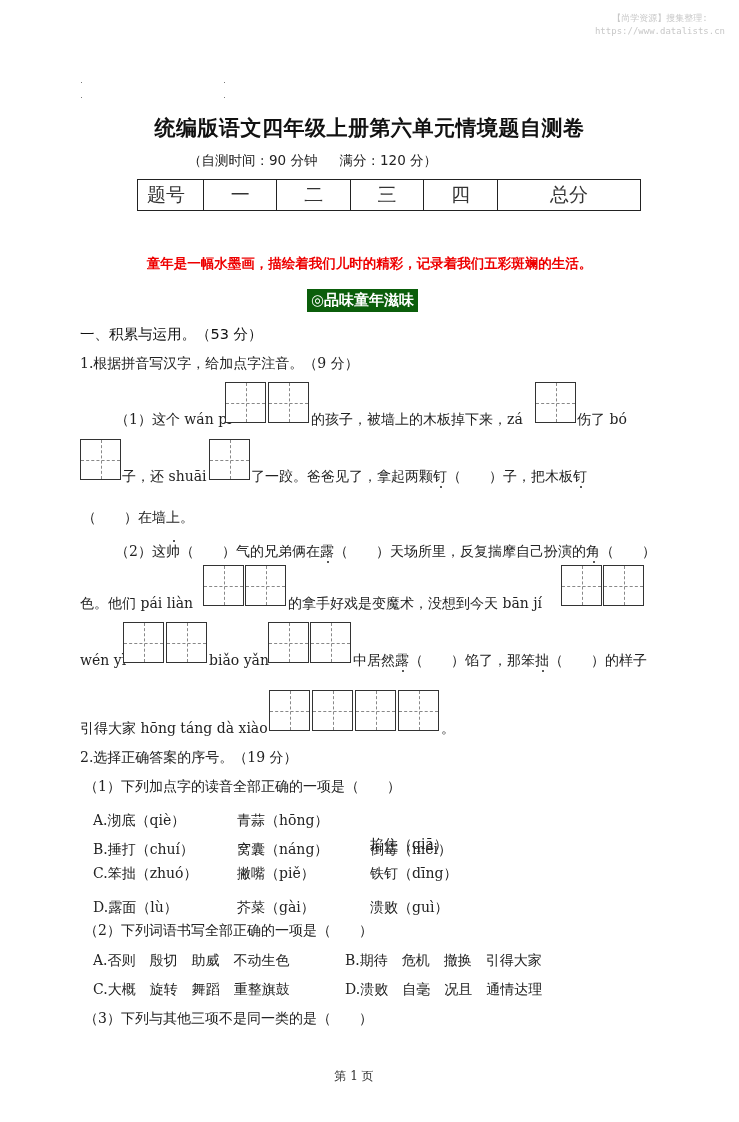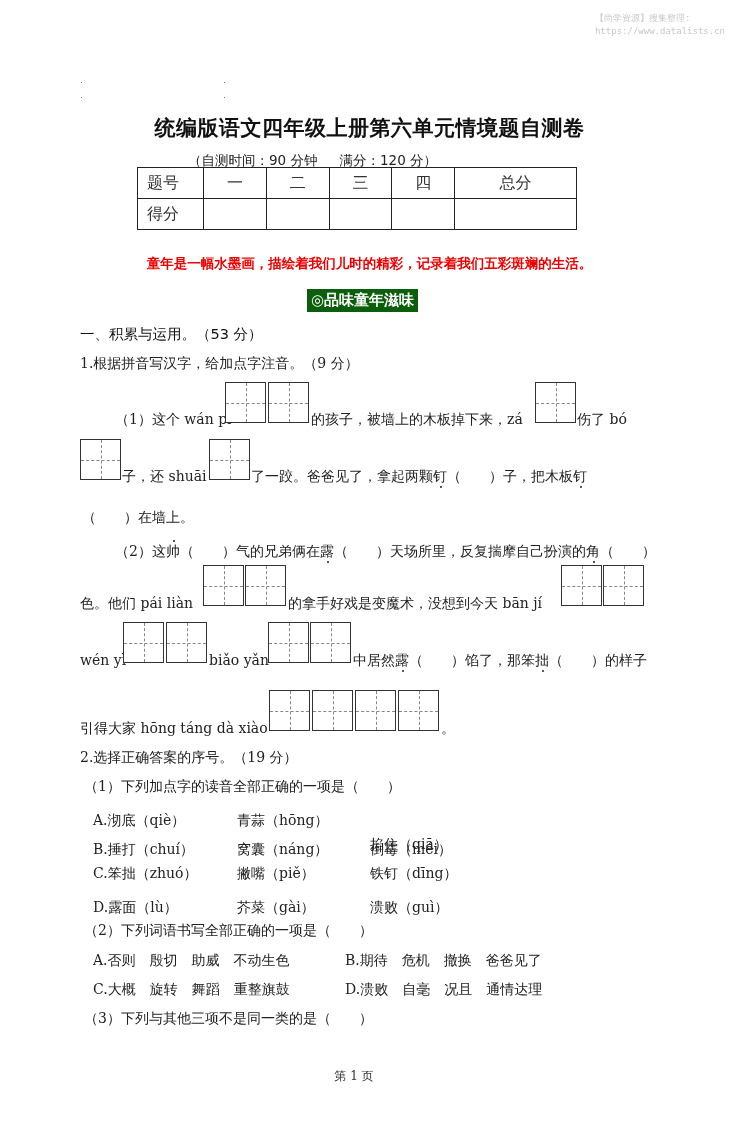--- a/index.html
+++ b/index.html
@@ -1,28 +1,28 @@
 <!DOCTYPE html>
 <html><head>
 <meta charset="utf-8">
 <style>
   html, body { margin: 0; padding: 0; background: #ffffff; }
   body { width: 739px; height: 1122px; position: relative; overflow: hidden;
          font-family: "DejaVu Serif", "Liberation Serif", serif; color: #222; }
   .abs { position: absolute; }
-  .watermark { right: 14px; top: 12px; text-align: left; font-family: "DejaVu Sans Mono", "Liberation Mono", monospace;
+  .watermark { right: 14px; top: 12px; text-align: center; font-family: "DejaVu Sans Mono", "Liberation Mono", monospace;
                font-size: 9px; line-height: 13px; color: #c8c8c8; }
   .dot { width: 1px; height: 1px; background: #777; }
   .title { left: 0; width: 739px; top: 114px; text-align: center; font-family: "DejaVu Sans", "Liberation Sans", sans-serif;
            font-weight: bold; font-size: 21px; color: #111; letter-spacing: 0.5px; }
   .subtitle { left: 0; width: 625px; top: 152px; text-align: center; font-family: "DejaVu Sans", "Liberation Sans", sans-serif;
               font-size: 13.5px; color: #222; }
   .subtitle .gap { display: inline-block; width: 22px; }
-  table.score { position: absolute; left: 137px; top: 167px; border-collapse: collapse; width: 440px;
-                font-family: "DejaVu Sans", "Liberation Sans", sans-serif; font-size: 16px; color: #333; }
+  table.score { position: absolute; left: 137px; top: 179px; border-collapse: collapse; width: 504px;
+                font-family: "DejaVu Sans", "Liberation Sans", sans-serif; font-size: 19px; color: #333; }
   table.score td { border: 1.3px solid #222; height: 30px; text-align: center; padding: 0; }
   table.score td.rowhead { width: 56px; text-align: left; padding-left: 9px; }
   .motto { left: 0; width: 739px; top: 255px; text-align: center; font-family: "DejaVu Sans", "Liberation Sans", sans-serif;
            font-weight: bold; font-size: 13.5px; color: #ee0000; }
   .badge { left: 307px; top: 289px; height: 23px; line-height: 23px; padding: 0 4px; background: #0b5e0b; color: #ffffff;
            font-family: "DejaVu Sans", "Liberation Sans", sans-serif; font-weight: bold; font-size: 15px; }
   .section { left: 80px; top: 325px; font-family: "DejaVu Sans", "Liberation Sans", sans-serif; font-weight: normal; font-size: 14.5px; color: #111; }
   .line { font-size: 14px; color: #222; white-space: nowrap; }
   .box { position: absolute; width: 41px; height: 41px; border: 1.3px solid #333; box-sizing: border-box; background: #fff; }
   .box::before { content: ""; position: absolute; left: 50%; top: 0; bottom: 0; border-left: 1px dashed #888; }
@@ -53,28 +53,20 @@
 
 <table class="score">
   <tbody>
       <tr>
     <td class="rowhead">题号</td>
     <td>一</td>
     <td>二</td>
     <td>三</td>
     <td>四</td>
     <td>总分</td>
-  </tr>
-  <tr>
-    <td class="rowhead">得分</td>
-    <td></td>
-    <td></td>
-    <td></td>
-    <td></td>
-    <td></td>
   </tr>
 </tbody>
   </table>
 
 <div class="abs motto">童年是一幅水墨画，描绘着我们儿时的精彩，记录着我们五彩斑斓的生活。</div>
 
 <div class="abs badge">◎品味童年滋味</div>
 
 <div class="abs section">一、积累与运用。（53 分）</div>
 
@@ -137,19 +129,19 @@
 <div class="abs line" style="left:93px;top:865px">C.笨拙（zhuó）</div>
 <div class="abs line" style="left:237px;top:865px">撇嘴（piě）</div>
 <div class="abs line" style="left:370px;top:865px">铁钉（dīng）</div>
 
 <div class="abs line" style="left:93px;top:899px">D.露面（lù）</div>
 <div class="abs line" style="left:237px;top:899px">芥菜（gài）</div>
 <div class="abs line" style="left:370px;top:899px">溃败（guì）</div>
 
 <div class="abs line" style="left:84px;top:922px">（2）下列词语书写全部正确的一项是（　　）</div>
 <div class="abs line" style="left:93px;top:952px">A.否则　殷切　助威　不动生色</div>
-<div class="abs line" style="left:345px;top:952px">B.期待　危机　撤换　爸爸见了</div>
+<div class="abs line" style="left:345px;top:952px">B.期待　危机　撤换　引得大家</div>
 <div class="abs line" style="left:93px;top:981px">C.大概　旋转　舞蹈　重整旗鼓</div>
 <div class="abs line" style="left:345px;top:981px">D.溃败　自毫　况且　通情达理</div>
 
 <div class="abs line" style="left:84px;top:1010px">（3）下列与其他三项不是同一类的是（　　）</div>
 
 <div class="abs footer">第 1 页</div>
 
 </body></html>

